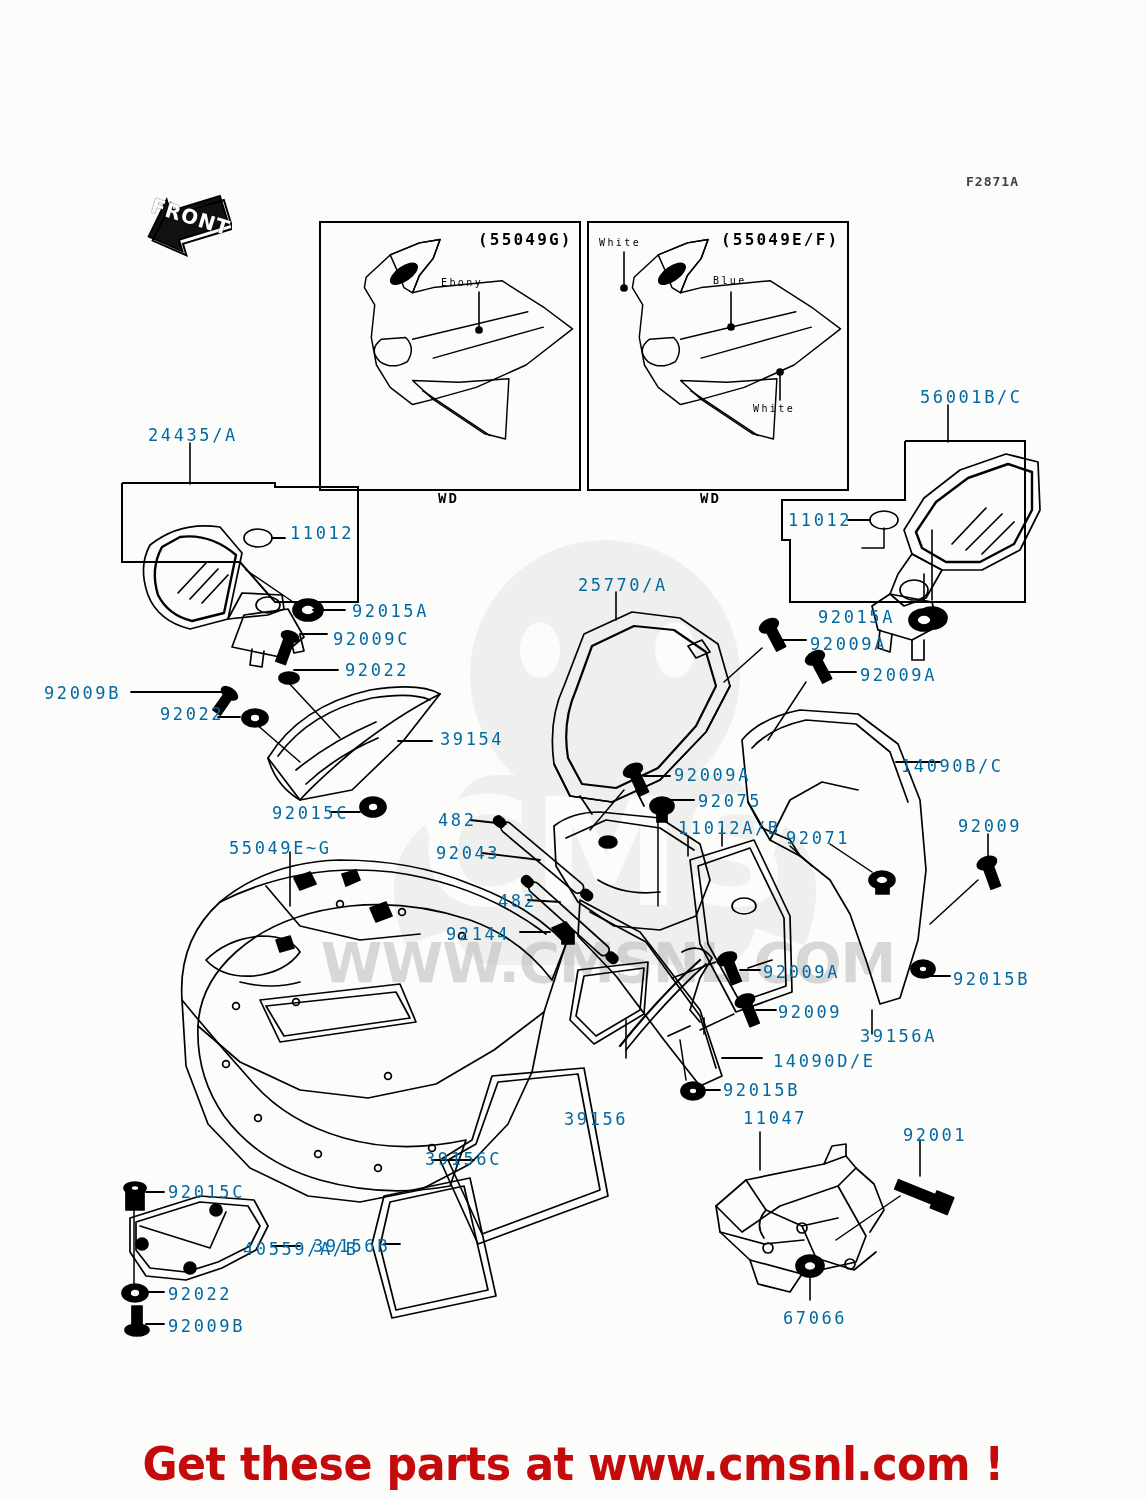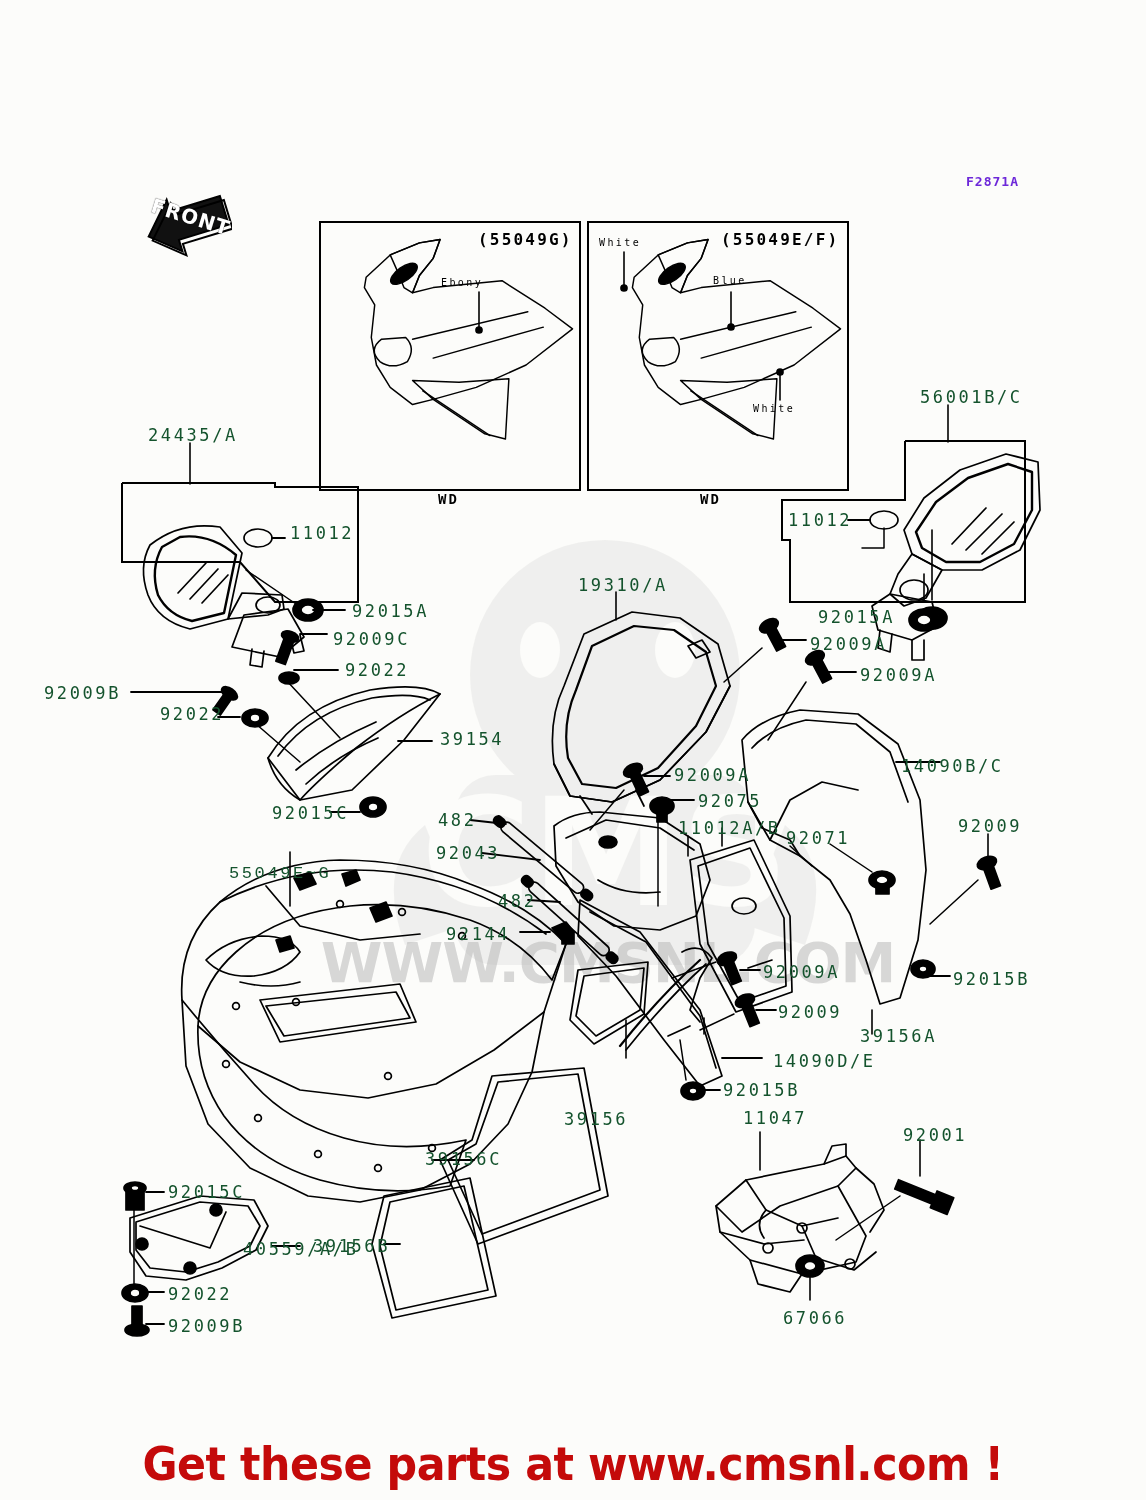--- a/index.html
+++ b/index.html
@@ -16,44 +16,44 @@
   
   .page-title{
     position:absolute;left:26px;top:22px;
     font-family:"DejaVu Sans",sans-serif;
     font-size:25px;letter-spacing:.5px;color:#4a4a4a;
     white-space:nowrap;
   }
   
   .sheet-code{
     position:absolute;left:966px;top:174px;
-    font-size:13px;font-weight:bold;color:#6d28d9;letter-spacing:1px;text-align:center;
+    font-size:13px;font-weight:bold;color:#404040;letter-spacing:1px;text-align:center;
   }
 
   
   .lbl{
     position:absolute;
-    font-size:17px;color:#14532d;
+    font-size:17px;color:#0369a1;
     letter-spacing:2.6px;
     white-space:nowrap;
     font-family:"DejaVu Sans Mono",monospace;
   }
 
   
   .clr{
     position:absolute;font-size:10px;letter-spacing:2.4px;color:#000;
     white-space:nowrap;
   }
   .inset-code{
     position:absolute;font-size:16px;letter-spacing:2.2px;
     font-weight:bold;color:#000;white-space:nowrap;
   }
   .wd{
     position:absolute;font-size:14px;letter-spacing:2px;
-    font-weight:bold;color:#000;
+    font-weight:bold;color:#000;font-family:Liberation Mono, monospace;
   }
 
   
   .box{position:absolute;border:2px solid #000;background:transparent;}
 
   
   .draw{position:absolute;left:0;top:0;width:1146px;height:1500px;pointer-events:none;}
 
   
   .watermark{
@@ -512,22 +512,22 @@
   <div class="lbl" style="left:920px;top:387px;">56001B/C</div>
   <div class="lbl" style="left:290px;top:523px;">11012</div>
   <div class="lbl" style="left:788px;top:510px;">11012</div>
   <div class="lbl" style="left:352px;top:601px;">92015A</div>
   <div class="lbl" style="left:333px;top:629px;">92009C</div>
   <div class="lbl" style="left:345px;top:660px;">92022</div>
   <div class="lbl" style="left:44px;top:683px;">92009B</div>
   <div class="lbl" style="left:160px;top:704px;">92022</div>
   <div class="lbl" style="left:440px;top:729px;">39154</div>
   <div class="lbl" style="left:272px;top:803px;">92015C</div>
-  <div class="lbl" style="left:229px;top:864px;font-family:Liberation Mono, monospace;">55049E~G</div>
-  <div class="lbl" style="left:578px;top:575px;">19310/A</div>
+  <div class="lbl" style="left:229px;top:838px;">55049E~G</div>
+  <div class="lbl" style="left:578px;top:575px;">25770/A</div>
   <div class="lbl" style="left:818px;top:607px;">92015A</div>
   <div class="lbl" style="left:810px;top:634px;">92009A</div>
   <div class="lbl" style="left:860px;top:665px;">92009A</div>
   <div class="lbl" style="left:901px;top:756px;">14090B/C</div>
   <div class="lbl" style="left:958px;top:816px;">92009</div>
   <div class="lbl" style="left:786px;top:828px;">92071</div>
   <div class="lbl" style="left:674px;top:765px;">92009A</div>
   <div class="lbl" style="left:698px;top:791px;">92075</div>
   <div class="lbl" style="left:678px;top:818px;">11012A/B</div>
   <div class="lbl" style="left:438px;top:810px;">482</div>

